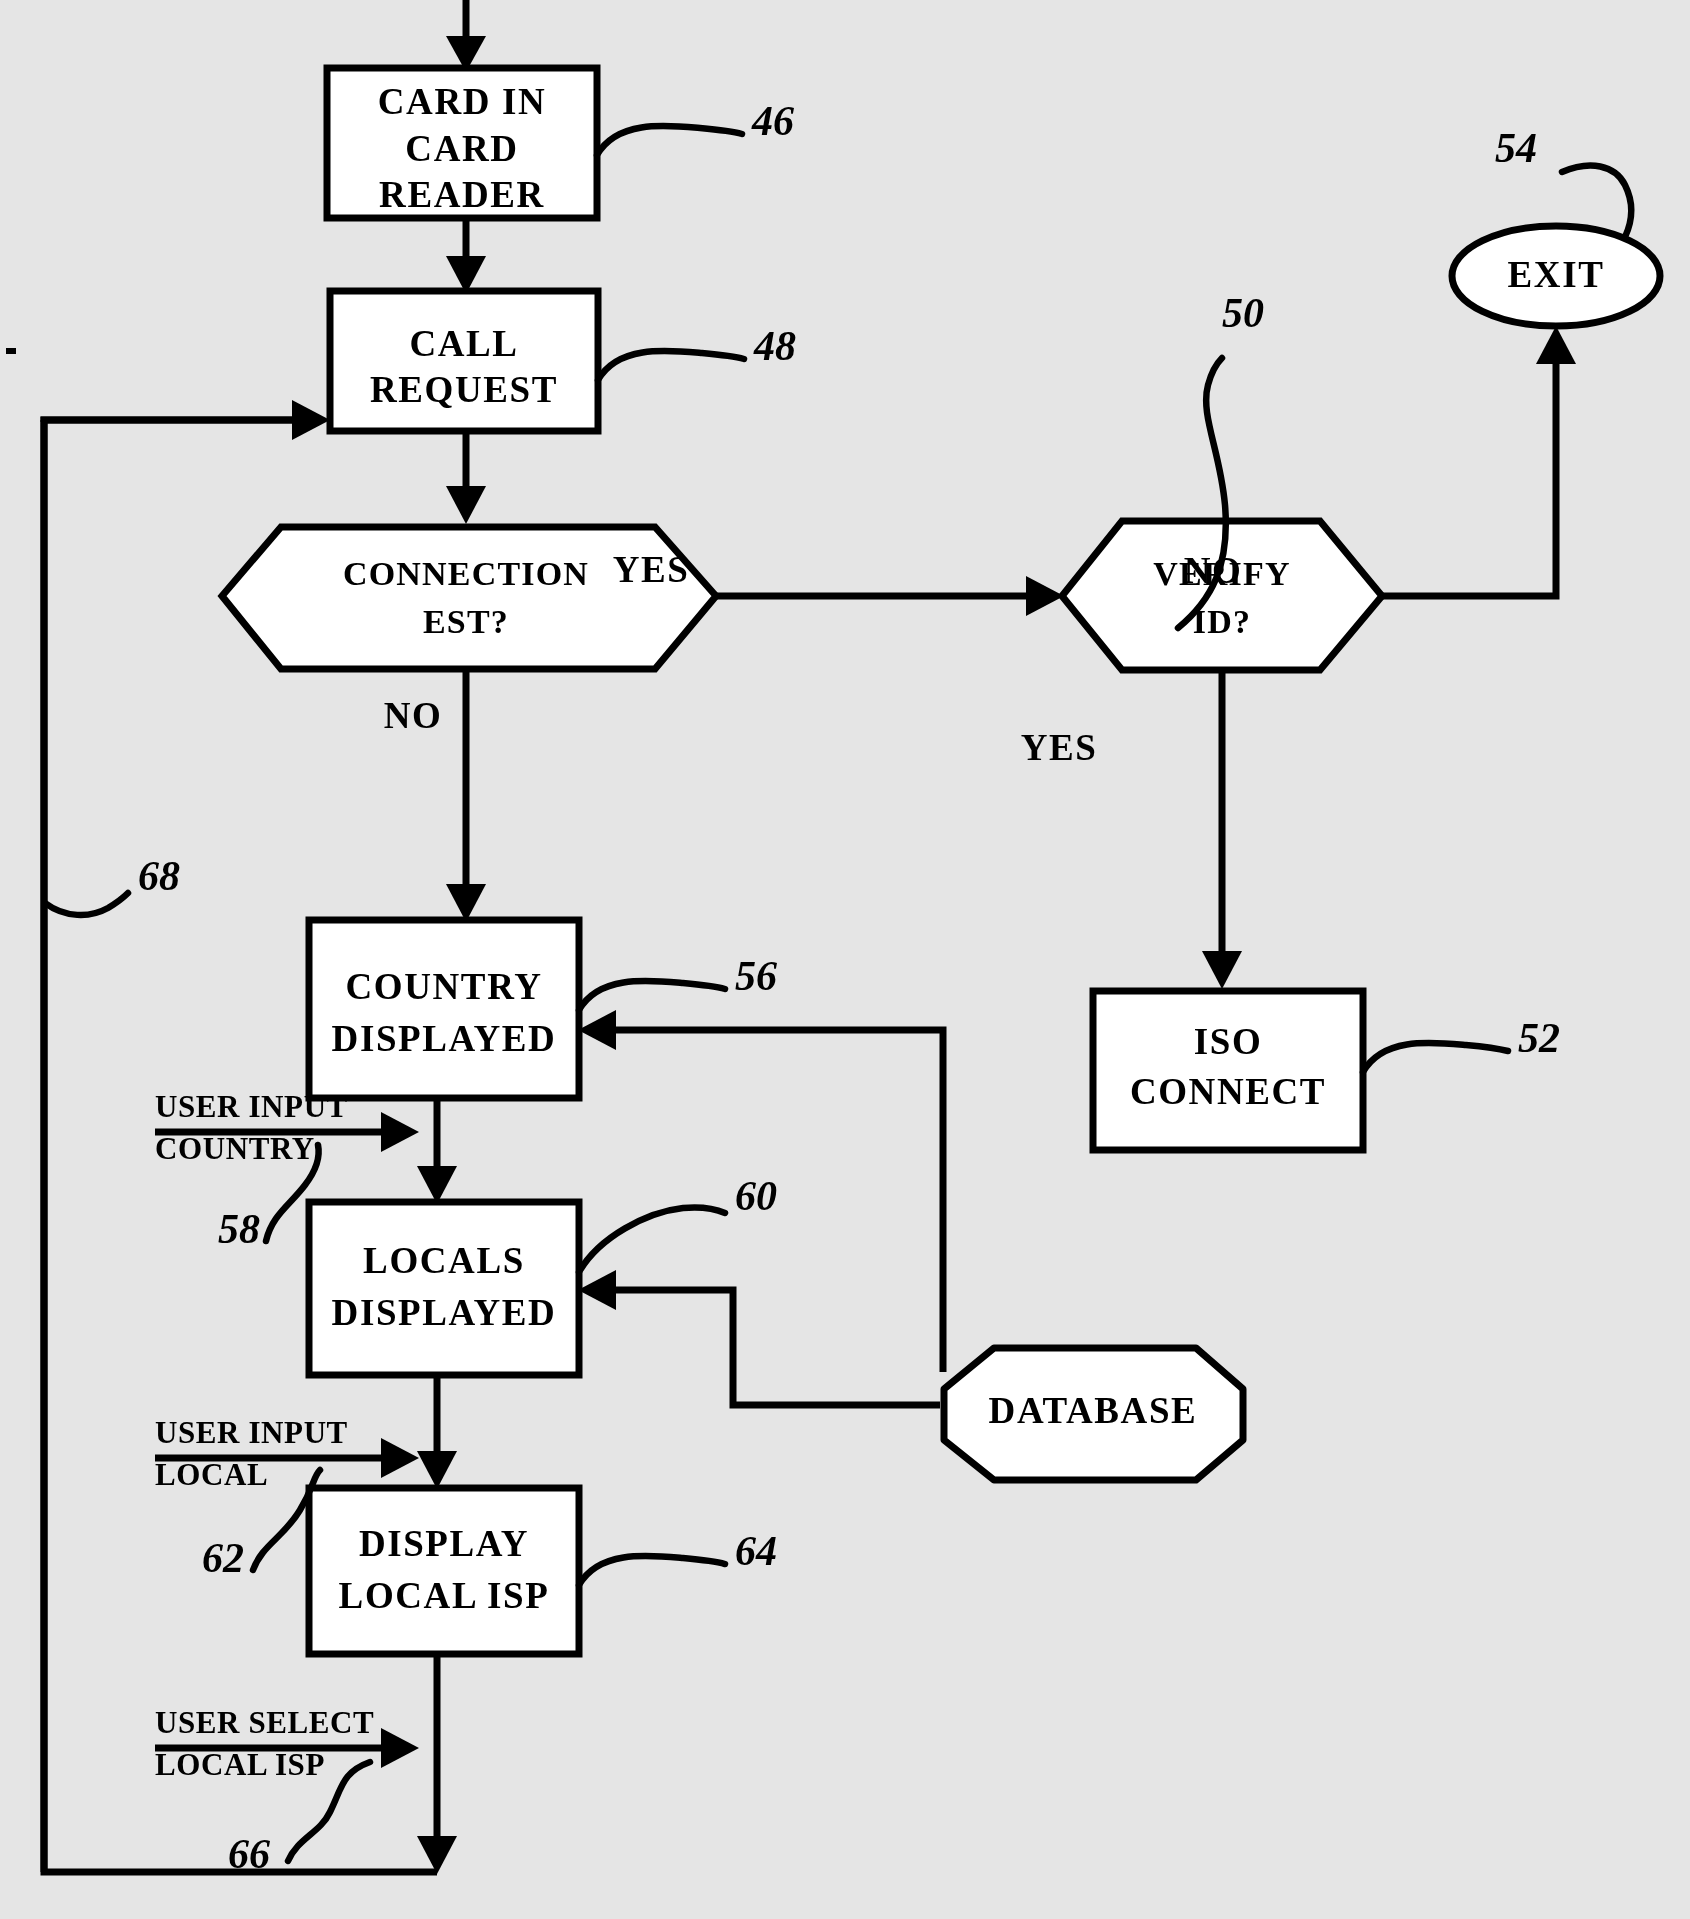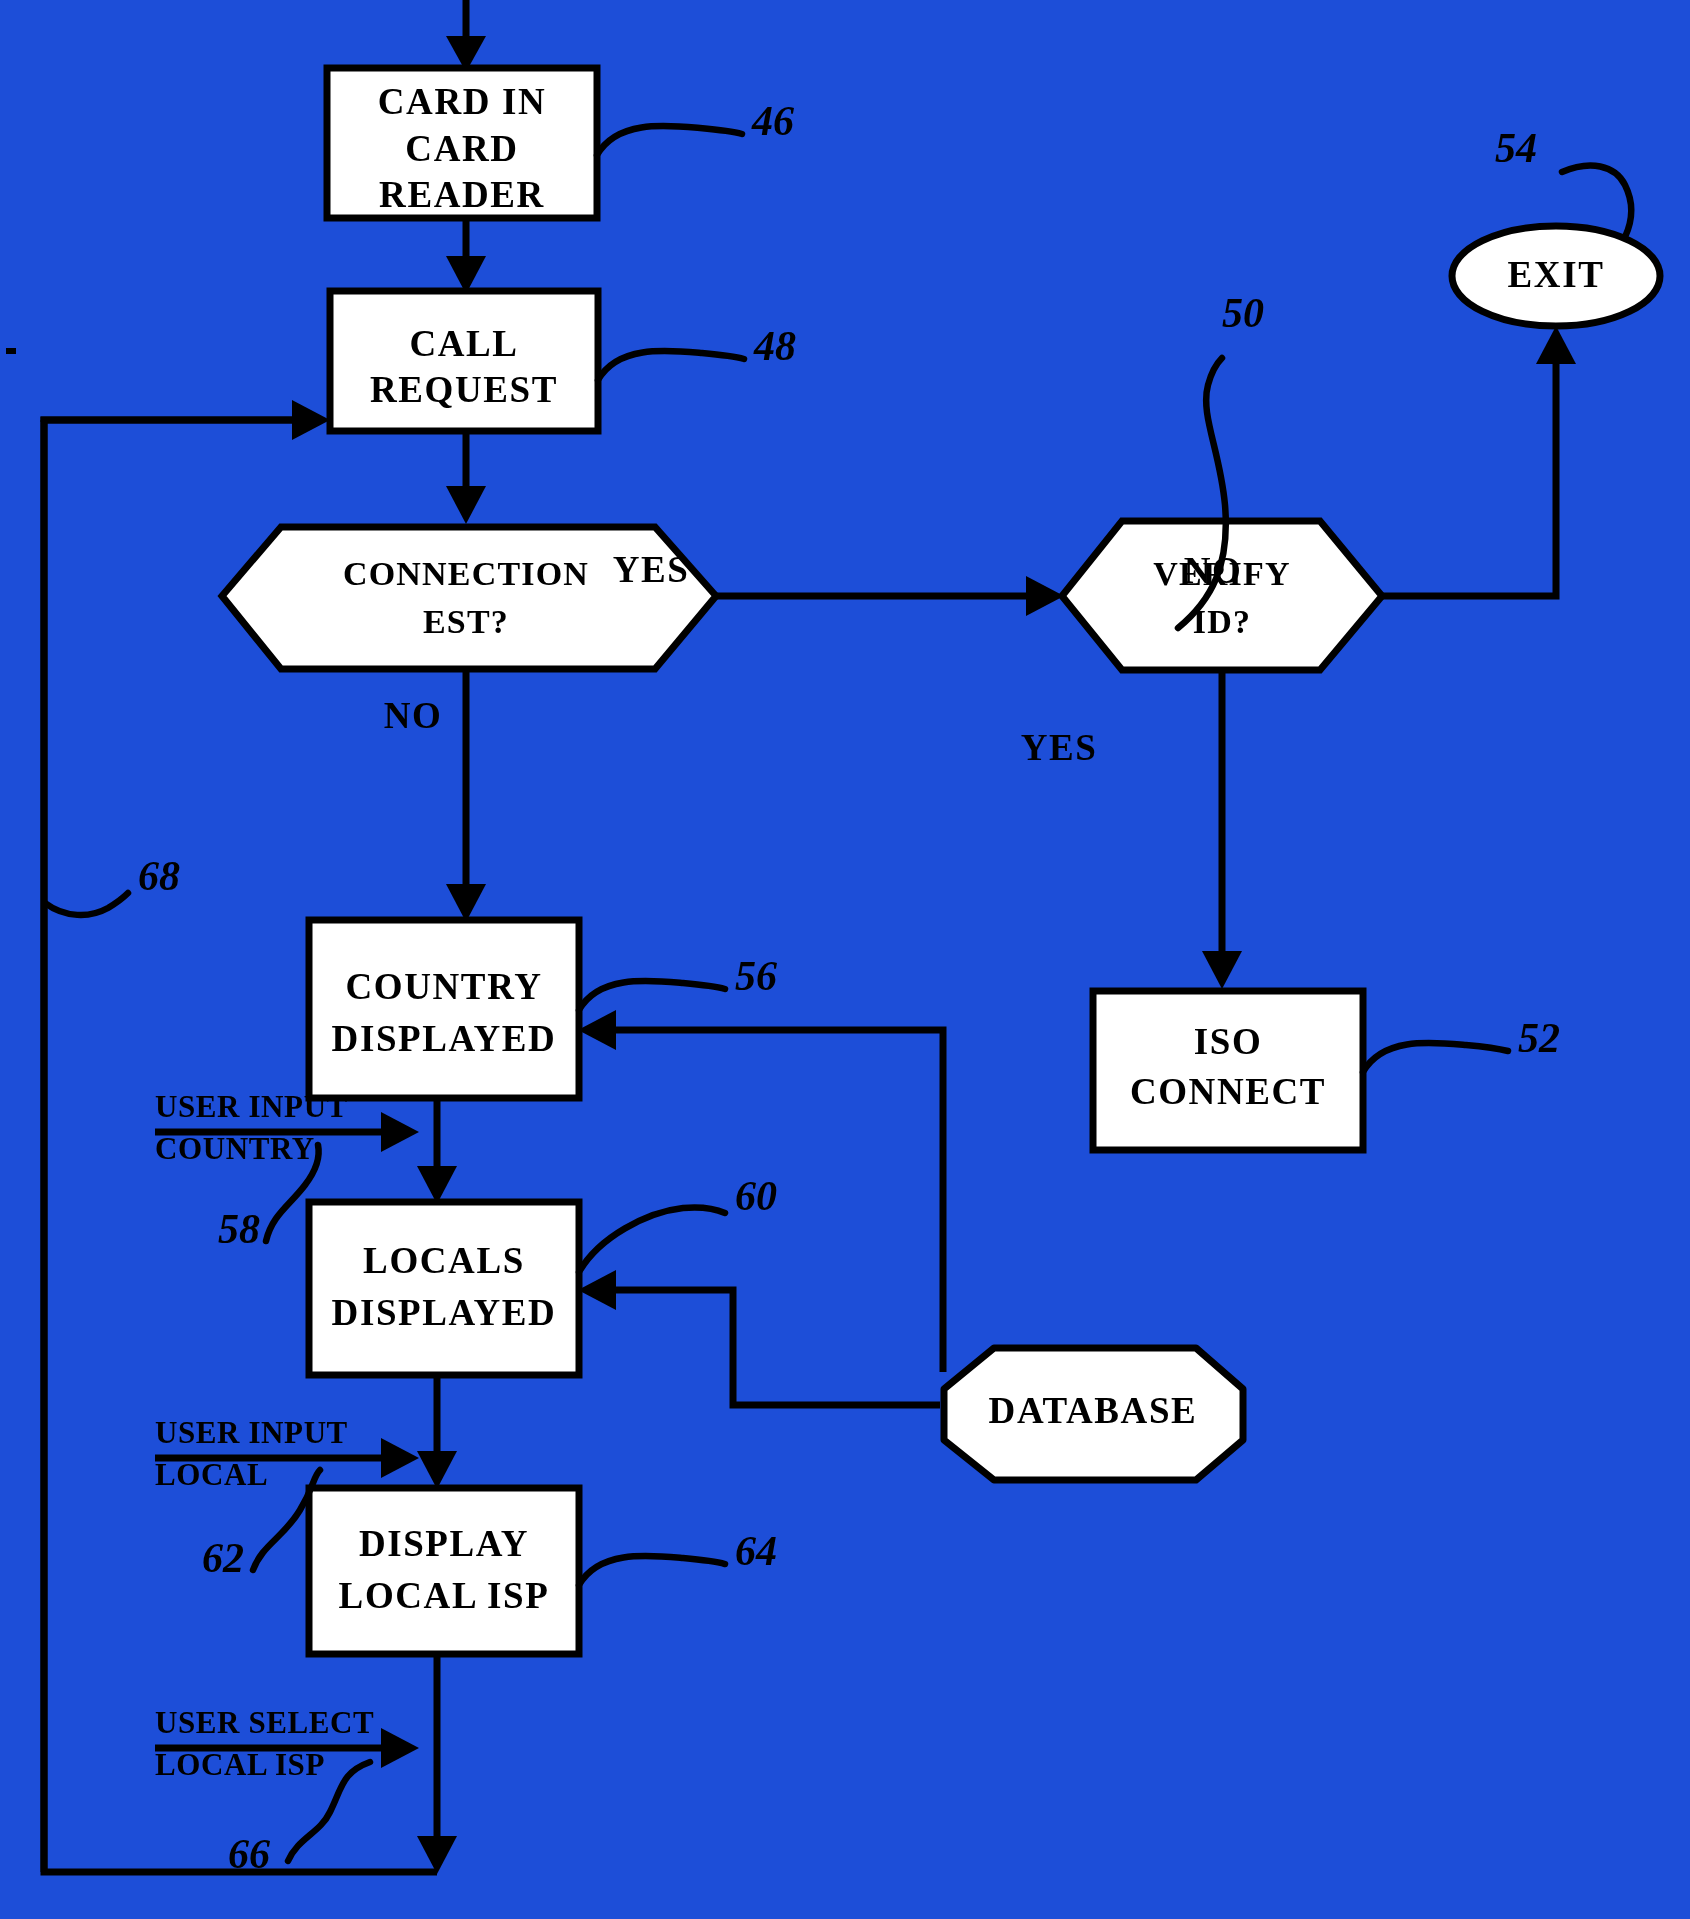--- a/index.html
+++ b/index.html
@@ -4,21 +4,21 @@
 <style>
   html, body {
     margin: 0;
     padding: 0;
     background: #ffffff;
   }
   #page {
     position: relative;
     width: 1690px;
     height: 1919px;
-    background: #1d4ed8;
+    background: #e5e5e5;
     font-family: "Liberation Serif", "DejaVu Serif", serif;
     overflow: hidden;
   }
   svg#flow {
     position: absolute;
     top: 0;
     left: 0;
     width: 1690px;
     height: 1919px;
   }

